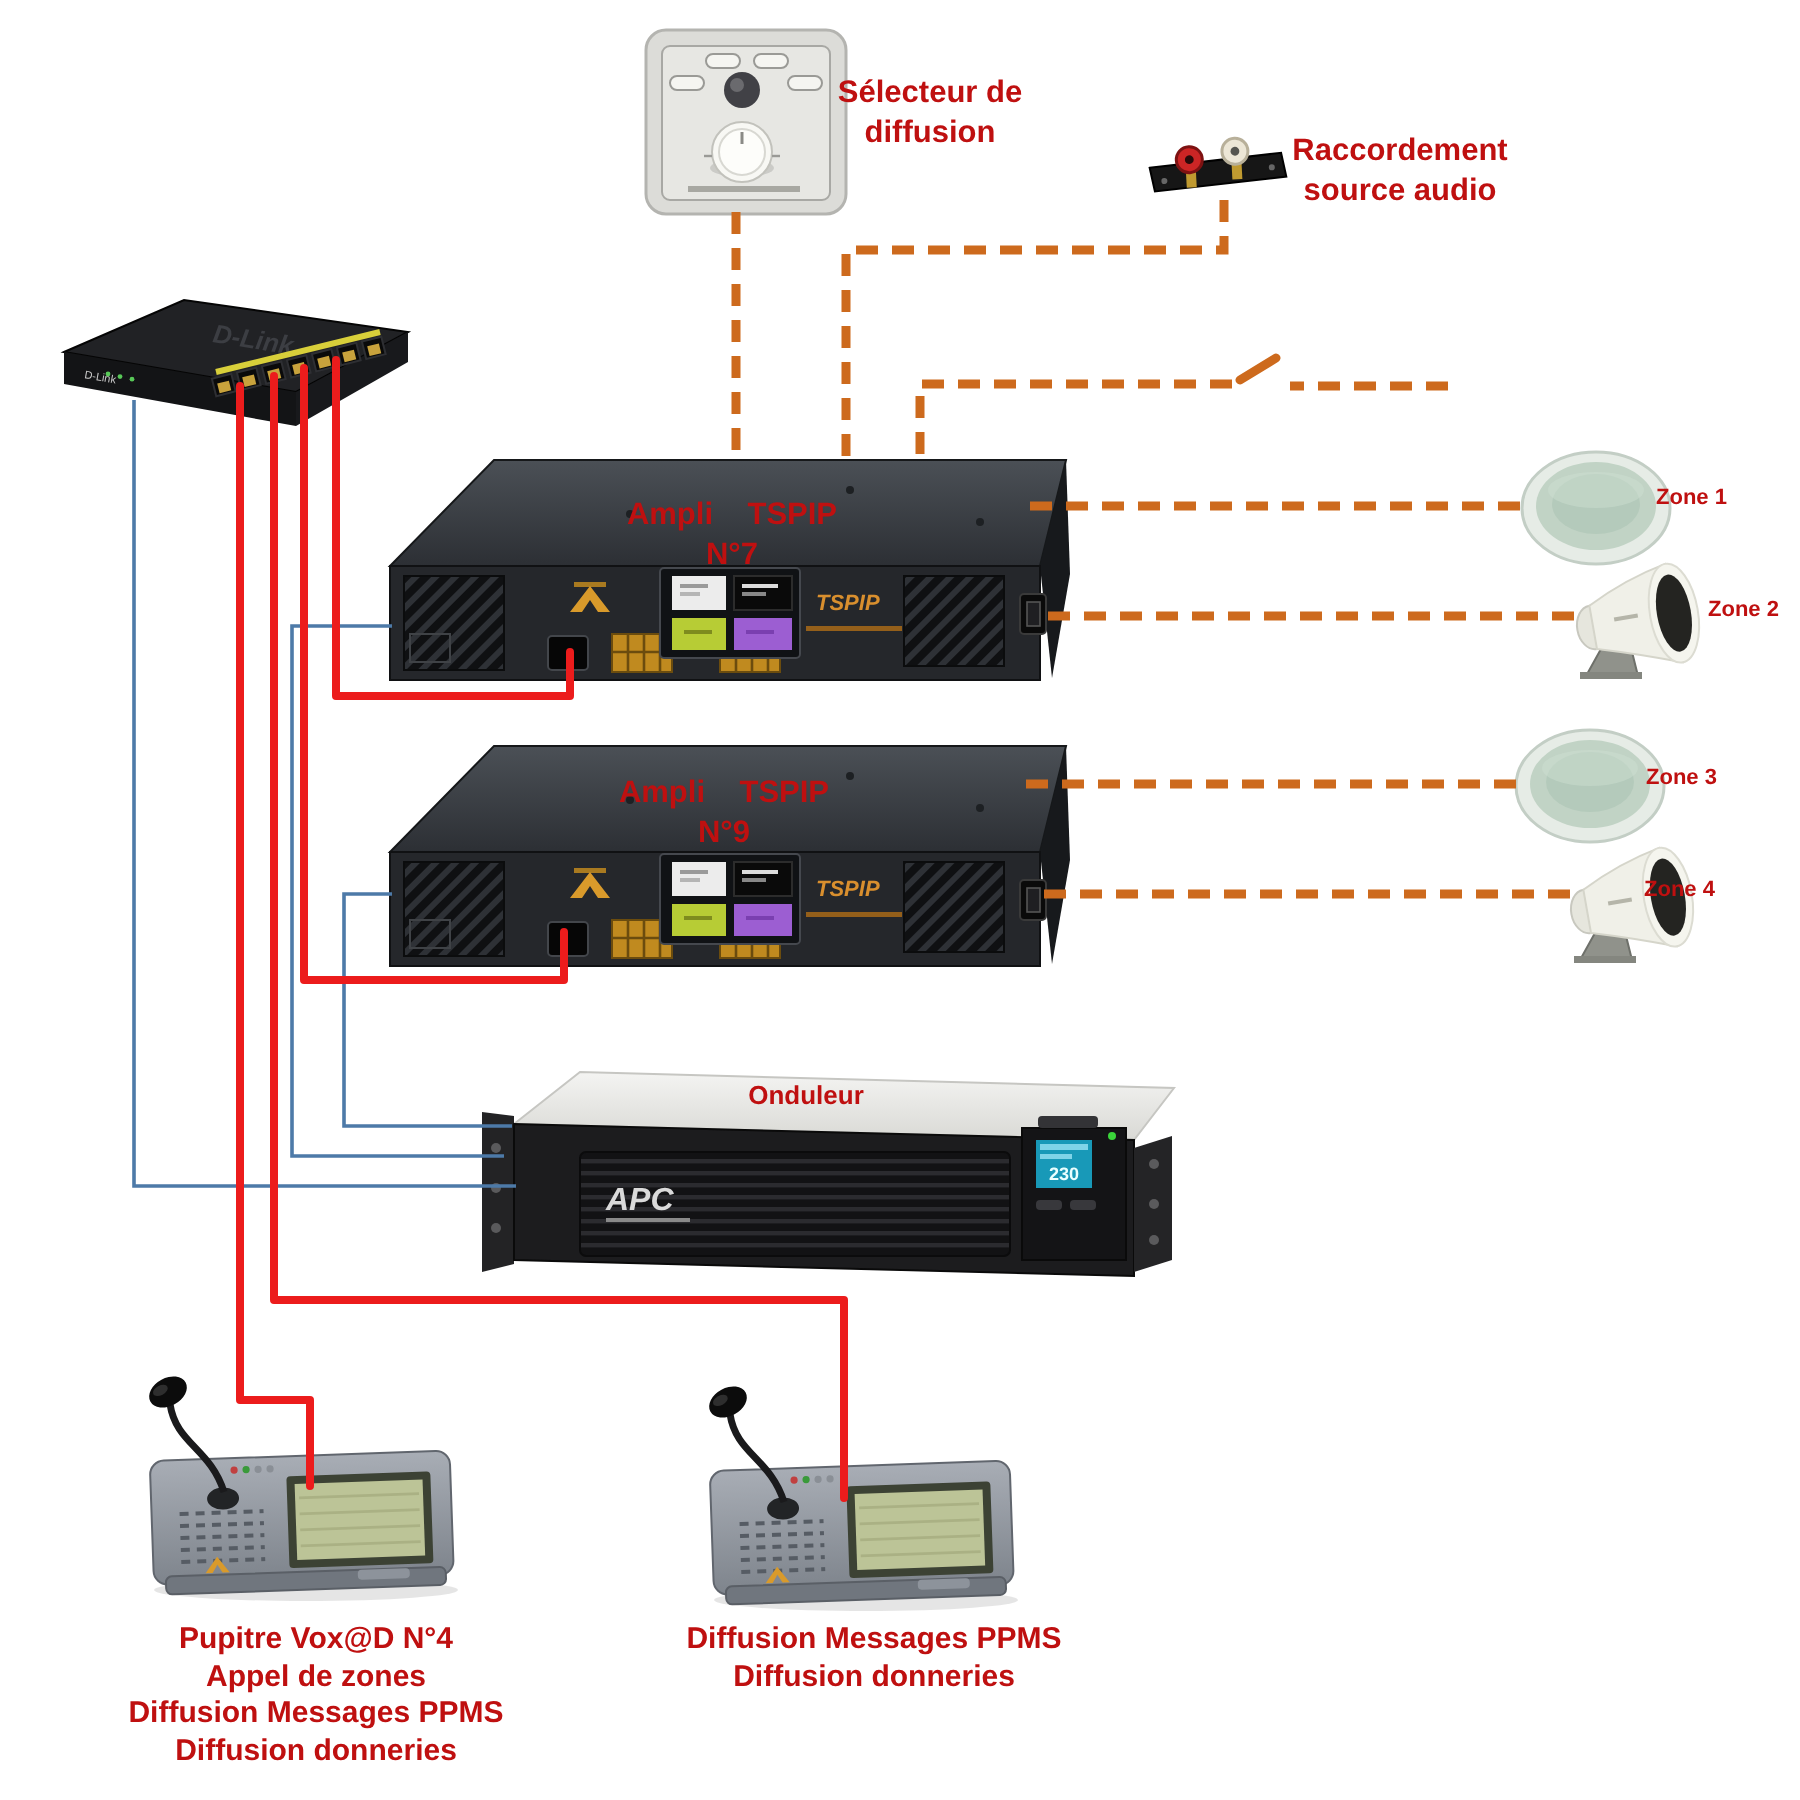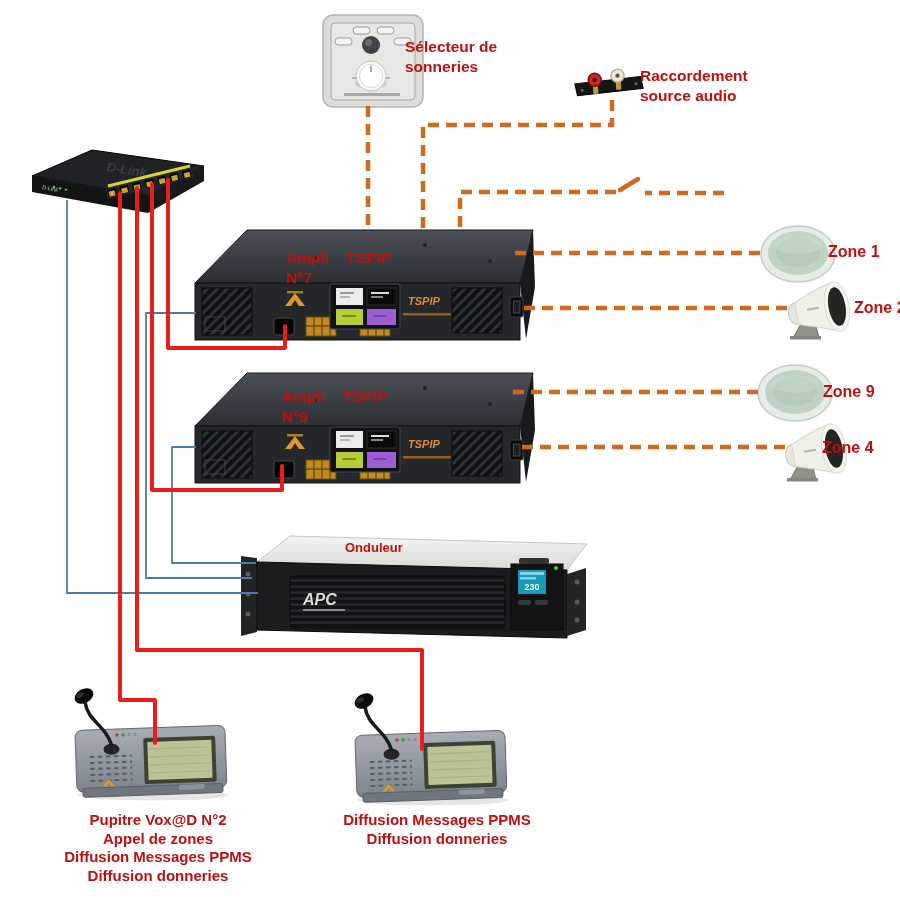--- a/index.html
+++ b/index.html
@@ -1,21 +1,21 @@
 <!DOCTYPE html>
 <html><head>
 <meta charset="utf-8">
 <style>
   html,body{margin:0;padding:0;background:#ffffff;}
   .canvas{position:relative;width:900px;height:900px;background:#ffffff;overflow:hidden;
           font-family:"Liberation Sans",sans-serif;}
   .layer{position:absolute;left:0;top:0;}
-  .lbl{position:absolute;color:#bf1010;font-weight:bold;line-height:20px;font-size:15.5px;}
+  .lbl{position:absolute;color:#bf1010;font-weight:bold;text-align:center;line-height:20px;font-size:15.5px;}
   .lbl span{display:block;}
-  .zone-lbl{position:absolute;color:#bf1010;font-weight:bold;font-size:16px;white-space:nowrap;}
+  .zone-lbl{position:absolute;color:#bf1010;font-weight:bold;font-size:11px;white-space:nowrap;}
   .pup-lbl{position:absolute;color:#bf1010;font-weight:bold;text-align:center;font-size:15px;line-height:18.5px;width:220px;}
   .pup-lbl span{display:block;}
 </style>
 </head>
 <body>
 
 <div class="canvas">
 
   <svg class="layer" width="900" height="900" viewBox="0 0 900 900">
     <defs>
@@ -260,21 +260,21 @@
       <polyline points="515,253 762,253"></polyline>
       <polyline points="524,308 790,308"></polyline>
       <polyline points="513,392 758,392"></polyline>
       <polyline points="522,447 787,447"></polyline>
     </g>
     <line x1="620" y1="190" x2="638" y2="179" stroke="#cd6a1d" stroke-width="4.5" stroke-linecap="round"></line>
   </svg>
 
   <div class="lbl" style="left:405px;top:37px;width:120px;">
     <span>Sélecteur de</span>
-    <span>sonneries</span>
+    <span>diffusion</span>
   </div>
 
   <div class="lbl" style="left:640px;top:66px;width:120px;">
     <span>Raccordement</span>
     <span>source audio</span>
   </div>
 
 
   <div class="lbl" style="left:286px;top:248px;width:160px;">
     <span>Ampli&nbsp;&nbsp;&nbsp;&nbsp;TSPIP</span>
@@ -285,25 +285,25 @@
     <span>Ampli&nbsp;&nbsp;&nbsp;&nbsp;TSPIP</span>
     <span>N°9</span>
   </div>
 
   <div class="lbl" style="left:345px;top:538px;width:116px;font-size:13px;">
     <span>Onduleur</span>
   </div>
 
   <div class="zone-lbl" style="left:828px;top:243px;">Zone 1</div>
   <div class="zone-lbl" style="left:854px;top:299px;">Zone 2</div>
-  <div class="zone-lbl" style="left:823px;top:383px;">Zone 9</div>
+  <div class="zone-lbl" style="left:823px;top:383px;">Zone 3</div>
   <div class="zone-lbl" style="left:822px;top:439px;">Zone 4</div>
 
   <div class="pup-lbl" style="left:48px;top:811px;">
-    <span>Pupitre Vox@D N°2</span>
+    <span>Pupitre Vox@D N°4</span>
     <span>Appel de zones</span>
     <span>Diffusion Messages PPMS</span>
     <span>Diffusion donneries</span>
   </div>
 
   <div class="pup-lbl" style="left:327px;top:811px;">
     <span>Diffusion Messages PPMS</span>
     <span>Diffusion donneries</span>
   </div>
 

